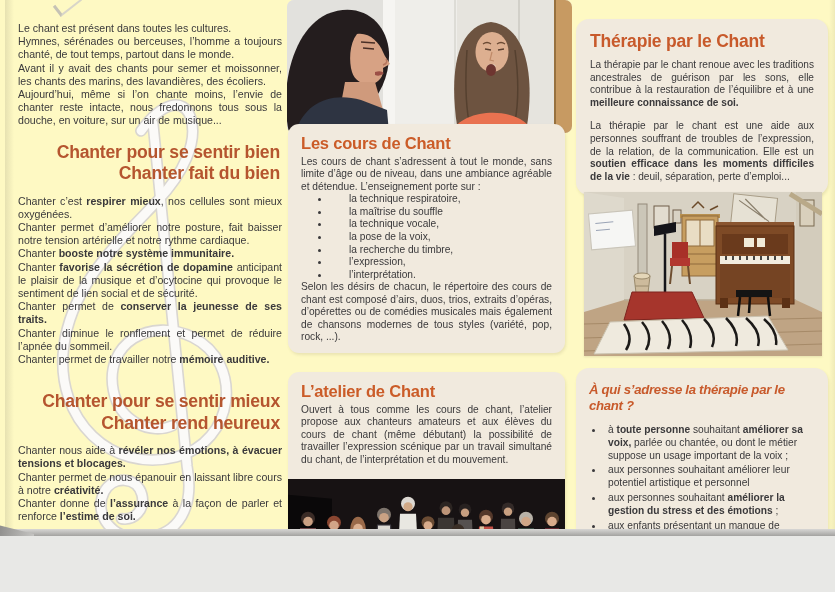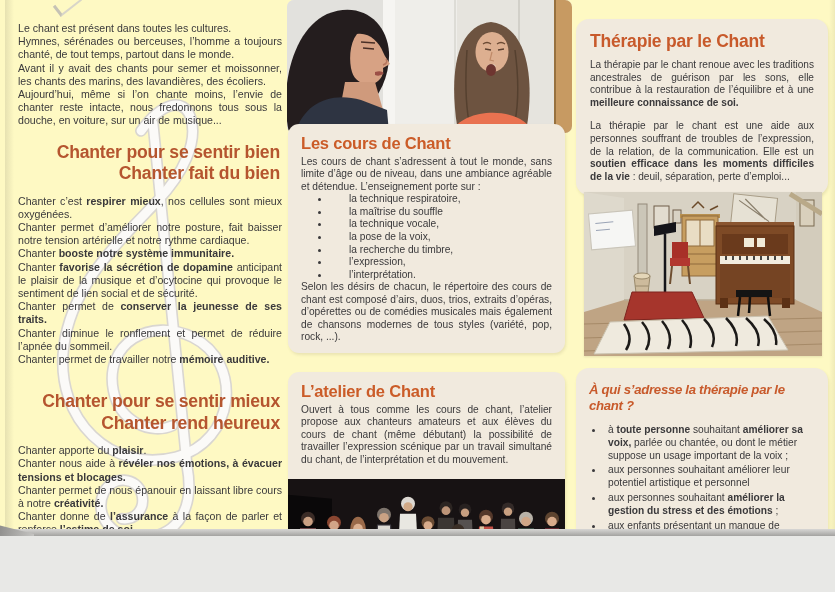--- a/index.html
+++ b/index.html
@@ -81,21 +81,20 @@
     <p class="p"><span>Chanter </span><span class="b">favorise la sécrétion de dopamine</span><span> anticipant le plaisir de la musique et d’ocytocine qui provoque le sentiment de lien social et de sécurité.</span></p>
     <p class="p"><span>Chanter permet de </span><span class="b">conserver la jeunesse de ses traits.</span></p>
     <p class="p"><span>Chanter diminue le ronflement et permet de réduire l’apnée du sommeil.</span></p>
     <p class="p"><span>Chanter permet de travailler notre </span><span class="b">mémoire auditive.</span></p>
 
     <div class="bigh bigh2">
       <div>Chanter pour se sentir mieux</div>
       <div>Chanter rend heureux</div>
     </div>
 
-    <p class="p"><span>Chanter apporte du </span><span class="b">plaisir</span><span>.</span></p>
     <p class="p"><span>Chanter nous aide à </span><span class="b">révéler nos émotions, à évacuer tensions et blocages.</span></p>
     <p class="p"><span>Chanter permet de nous épanouir en laissant libre cours à notre </span><span class="b">créativité.</span></p>
     <p class="p"><span>Chanter donne de </span><span class="b">l’assurance</span><span> à la façon de parler et renforce </span><span class="b">l’estime de soi.</span></p>
   </div>
 
   <div class="photo-top">
     <svg width="285" height="133" viewBox="0 0 285 133">
       <rect width="285" height="133" fill="#e8e7e3"></rect>
       <rect width="110" height="133" fill="#e2e1dd"></rect>
       <rect x="96" width="12" height="133" fill="#f6f5f2"></rect>

